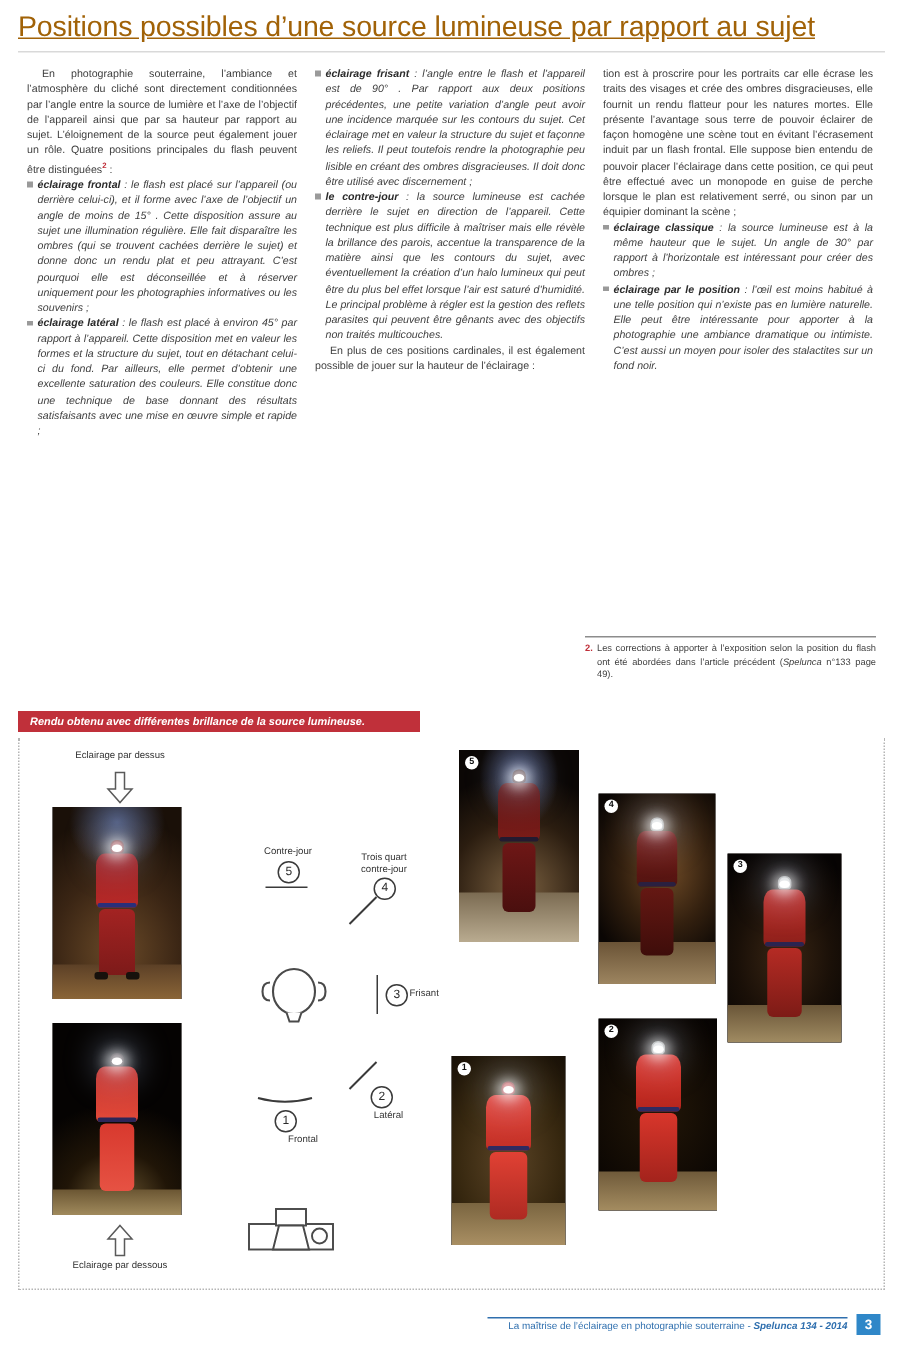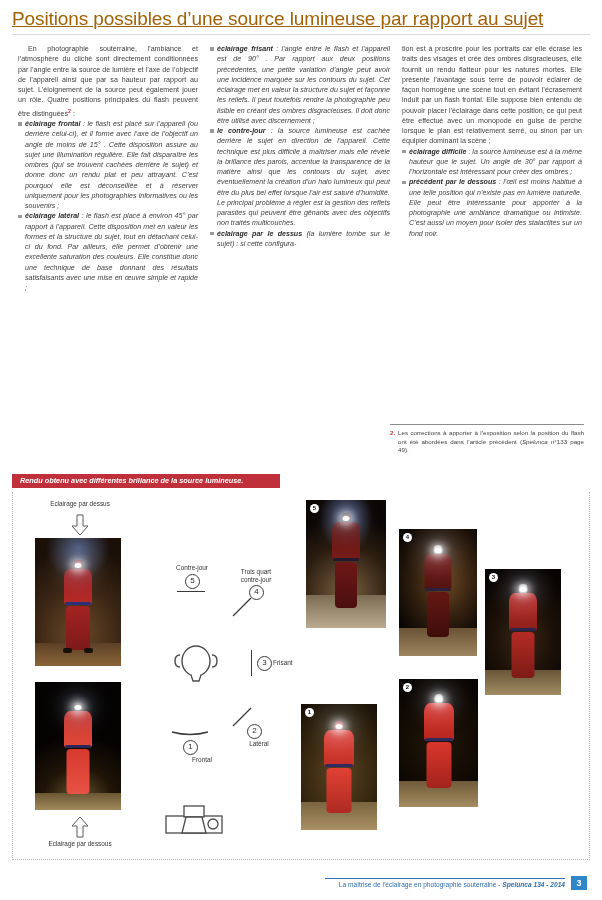--- a/index.html
+++ b/index.html
@@ -181,30 +181,28 @@
         <li><span class="bullet-sq"></span><span class="lead">éclairage frontal</span><span> : le flash est placé sur l’appareil (ou derrière celui-ci), et il forme avec l’axe de l’objectif un angle de moins de 15° . Cette disposition assure au sujet une illumination régulière. Elle fait disparaître les ombres (qui se trouvent cachées derrière le sujet) et donne donc un rendu plat et peu attrayant. C’est pourquoi elle est déconseillée et à réserver uniquement pour les photographies informatives ou les souvenirs ;</span></li>
         <li><span class="bullet-sq"></span><span class="lead">éclairage latéral</span><span> : le flash est placé à environ 45° par rapport à l’appareil. Cette disposition met en valeur les formes et la structure du sujet, tout en détachant celui-ci du fond. Par ailleurs, elle permet d’obtenir une excellente saturation des couleurs. Elle constitue donc une technique de base donnant des résultats satisfaisants avec une mise en œuvre simple et rapide ;</span></li>
       </ul>
     </div>
 
     <div class="col">
       <ul>
         <li><span class="bullet-sq"></span><span class="lead">éclairage frisant</span><span> : l’angle entre le flash et l’appareil est de 90° . Par rapport aux deux positions précédentes, une petite variation d’angle peut avoir une incidence marquée sur les contours du sujet. Cet éclairage met en valeur la structure du sujet et façonne les reliefs. Il peut toutefois rendre la photographie peu lisible en créant des ombres disgracieuses. Il doit donc être utilisé avec discernement ;</span></li>
         <li><span class="bullet-sq"></span><span class="lead">le contre-jour</span><span> : la source lumineuse est cachée derrière le sujet en direction de l’appareil. Cette technique est plus difficile à maîtriser mais elle révèle la brillance des parois, accentue la transparence de la matière ainsi que les contours du sujet, avec éventuellement la création d’un halo lumineux qui peut être du plus bel effet lorsque l’air est saturé d’humidité. Le principal problème à régler est la gestion des reflets parasites qui peuvent être gênants avec des objectifs non traités multicouches.</span></li>
       </ul>
-      <ul>
-        <li><span class="bullet-sq"></span><span class="lead">éclairage par le dessus</span><span> (la lumière tombe sur le sujet) : si cette configura-</span></li>
-      </ul>
+      <p class="indent">En plus de ces positions cardinales, il est également possible de jouer sur la hauteur de l’éclairage :</p>
     </div>
 
     <div class="col">
       <p>tion est à proscrire pour les portraits car elle écrase les traits des visages et crée des ombres disgracieuses, elle fournit un rendu flatteur pour les natures mortes. Elle présente l’avantage sous terre de pouvoir éclairer de façon homogène une scène tout en évitant l’écrasement induit par un flash frontal. Elle suppose bien entendu de pouvoir placer l’éclairage dans cette position, ce qui peut être effectué avec un monopode en guise de perche lorsque le plan est relativement serré, ou sinon par un équipier dominant la scène ;</p>
       <ul>
-        <li><span class="bullet-sq"></span><span class="lead">éclairage difficile</span><span> : la source lumineuse est à la même hauteur que le sujet. Un angle de 30° par rapport à l’horizontale est intéressant pour créer des ombres ;</span></li>
-        <li><span class="bullet-sq"></span><span class="lead">précédent par le dessous</span><span> : l’œil est moins habitué à une telle position qui n’existe pas en lumière naturelle. Elle peut être intéressante pour apporter à la photographie une ambiance dramatique ou intimiste. C’est aussi un moyen pour isoler des stalactites sur un fond noir.</span></li>
+        <li><span class="bullet-sq"></span><span class="lead">éclairage classique</span><span> : la source lumineuse est à la même hauteur que le sujet. Un angle de 30° par rapport à l’horizontale est intéressant pour créer des ombres ;</span></li>
+        <li><span class="bullet-sq"></span><span class="lead">éclairage par le position</span><span> : l’œil est moins habitué à une telle position qui n’existe pas en lumière naturelle. Elle peut être intéressante pour apporter à la photographie une ambiance dramatique ou intimiste. C’est aussi un moyen pour isoler des stalactites sur un fond noir.</span></li>
       </ul>
     </div>
   </div>
 
   <div class="footnote">
     <div class="fn-rule"></div>
     <div class="fn-body">
       <span class="fn-num">2.</span><span>Les corrections à apporter à l’exposition selon la position du flash ont été abordées dans l’article précédent (</span><span class="fn-ital">Spelunca</span><span> n°133 page 49).</span>
     </div>
   </div>

